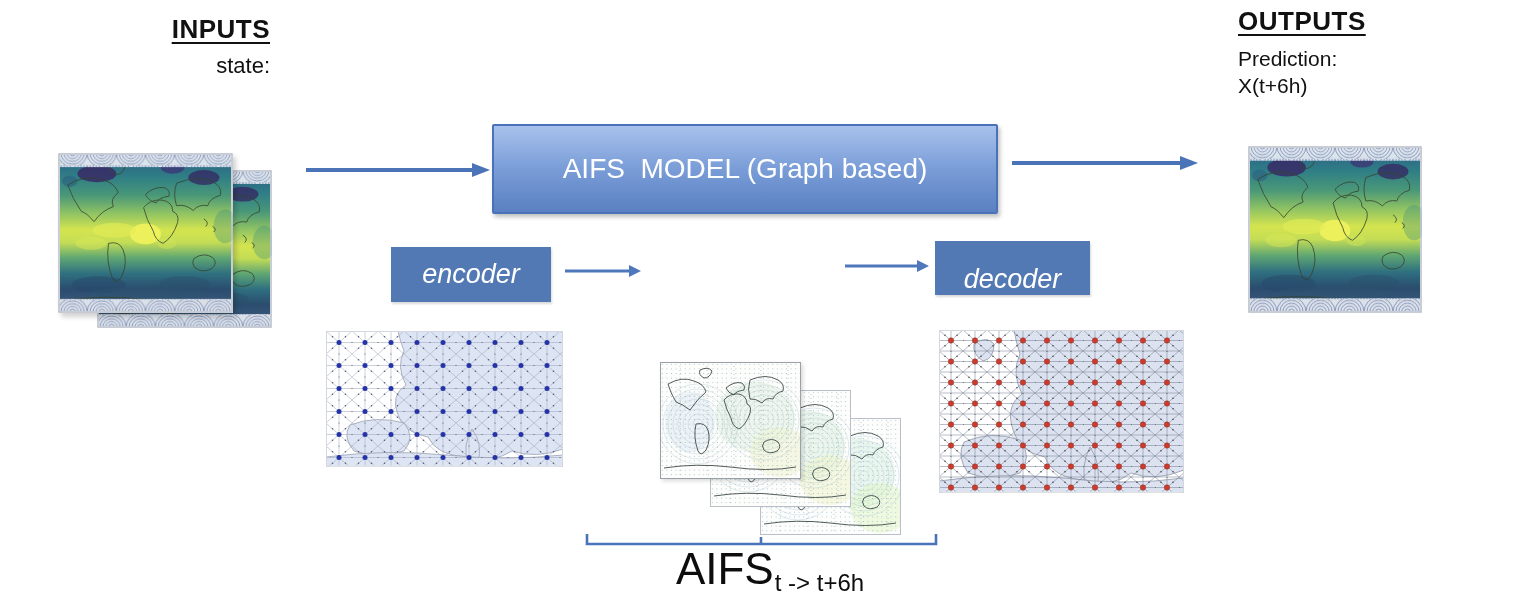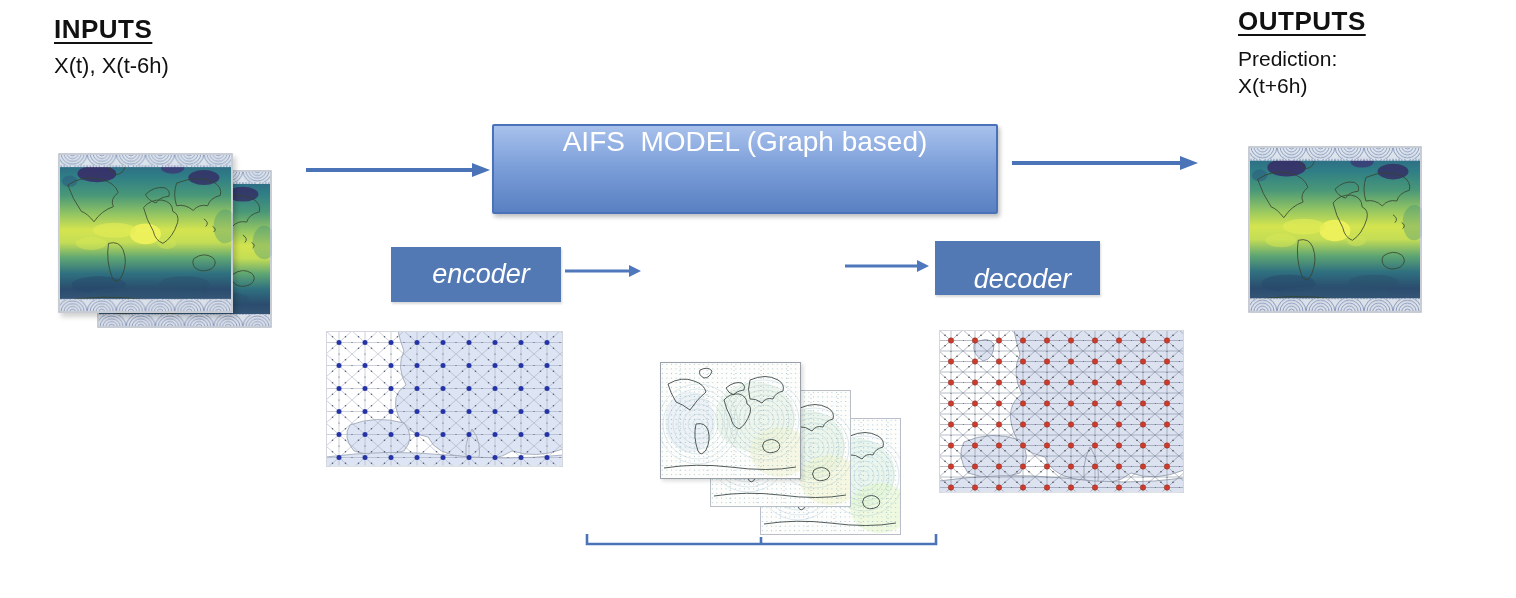--- a/index.html
+++ b/index.html
@@ -1,40 +1,39 @@
 <!DOCTYPE html>
 <html><head>
 <meta charset="utf-8">
 <style>
   html,body{margin:0;padding:0;background:#fff;}
   .canvas{
     position:relative;width:1516px;height:598px;background:#ffffff;
     font-family:"Liberation Sans", sans-serif;color:#111;overflow:hidden;
   }
   
-  .inputs-block{position:absolute;left:54px;top:14px;width:200px;text-align:left;}
+  .inputs-block{position:absolute;left:70px;top:14px;width:200px;text-align:right;}
   .outputs-block{position:absolute;left:1238px;top:6px;width:195px;text-align:left;}
   .h-title{font-size:26px;font-weight:600;letter-spacing:.5px;
            text-decoration:underline;text-underline-offset:4px;text-decoration-thickness:2px;margin-bottom:6px;}
   .sub{font-size:22px;line-height:29px;}
   .outputs-block .sub{font-size:21px;line-height:27px;}
   .outputs-block .gap{margin-top:8px;}
   
   .model-box{
     position:absolute;left:492px;top:124px;width:506px;height:90px;
     background:linear-gradient(180deg,#a8c1ec 0%,#7b9ed8 48%,#5a80c2 100%);
     border:2px solid #4a72b8;border-radius:2px;box-sizing:border-box;
-    display:flex;justify-content:center;
+    display:flex;align-items:center;justify-content:center;
     box-shadow:2px 3px 4px rgba(0,0,0,.25);
   }
   .model-label{color:#fff;font-size:28px;white-space:pre;}
   .stage-box{
     position:absolute;background:#5379b4;display:flex;align-items:center;justify-content:center;
     box-shadow:1px 2px 2px rgba(0,0,0,.15);
-    padding-left:10px;
   }
   .stage-label{color:#fff;font-size:27px;font-style:italic;}
   .stage-encoder{left:391px;top:247px;width:160px;height:55px;}
   .stage-processor{left:646px;top:247px;width:192px;height:57px;}
   .stage-decoder{left:935px;top:241px;width:155px;height:54px;align-items:flex-end;}
   
   .arrow{position:absolute;}
   .arrow-in{left:302px;top:161px;}
   .arrow-out{left:1008px;top:154px;}
   .arrow-ep{left:563px;top:263px;}
@@ -171,21 +170,21 @@
           <path d="M90,18 q16,-7 28,0 q7,4 5,11 q-8,2 -10,8 q-7,-2 -11,4 q-7,-5 -12,-4 q-3,-10 0,-19"></path>
           <path d="M104,80 q8,-5 14,0 q4,5 -1,9 q-8,4 -13,-1 q-3,-4 0,-8"></path>
           <path d="M4,106 q32,-5 66,-1 q38,5 66,0"></path>
         </g>
       </symbol>
     </defs>
   </svg>
 
   <div class="inputs-block">
     <div class="h-title">INPUTS</div>
-    <div class="sub">X(t), X(t-6h)</div>
+    <div class="sub">state:</div>
   </div>
 
   <svg class="map map-in-back" viewBox="0 0 180 170" preserveAspectRatio="none">
       <use href="#wmap"></use>
     </svg>
   <svg class="map map-in-front" viewBox="0 0 180 170" preserveAspectRatio="none">
       <use href="#wmap"></use>
     </svg>
 
   <svg class="arrow arrow-in" width="190" height="18">
@@ -296,14 +295,17 @@
     </g>
     <rect width="245" height="163" fill="url(#decM)"></rect>
     <rect x=".5" y=".5" width="244" height="162" fill="none" stroke="#d4d7dd"></rect>
     <rect x="4" y="161.5" width="237" height="1.2" fill="#e3e5e9"></rect>
   </svg>
 
   <svg class="bracket" width="353" height="15" viewBox="0 0 353 15">
     <path d="M2,2 L2,12 L351,12 L351,2 M176,12 L176,5" fill="none" stroke="#4a73b8" stroke-width="2.6"></path>
   </svg>
 
+  <div class="footer-label">
+    <span>AIFS</span><span class="footer-sub">t -&gt; t+6h</span>
+  </div>
 
 </div>
 
 </body></html>

